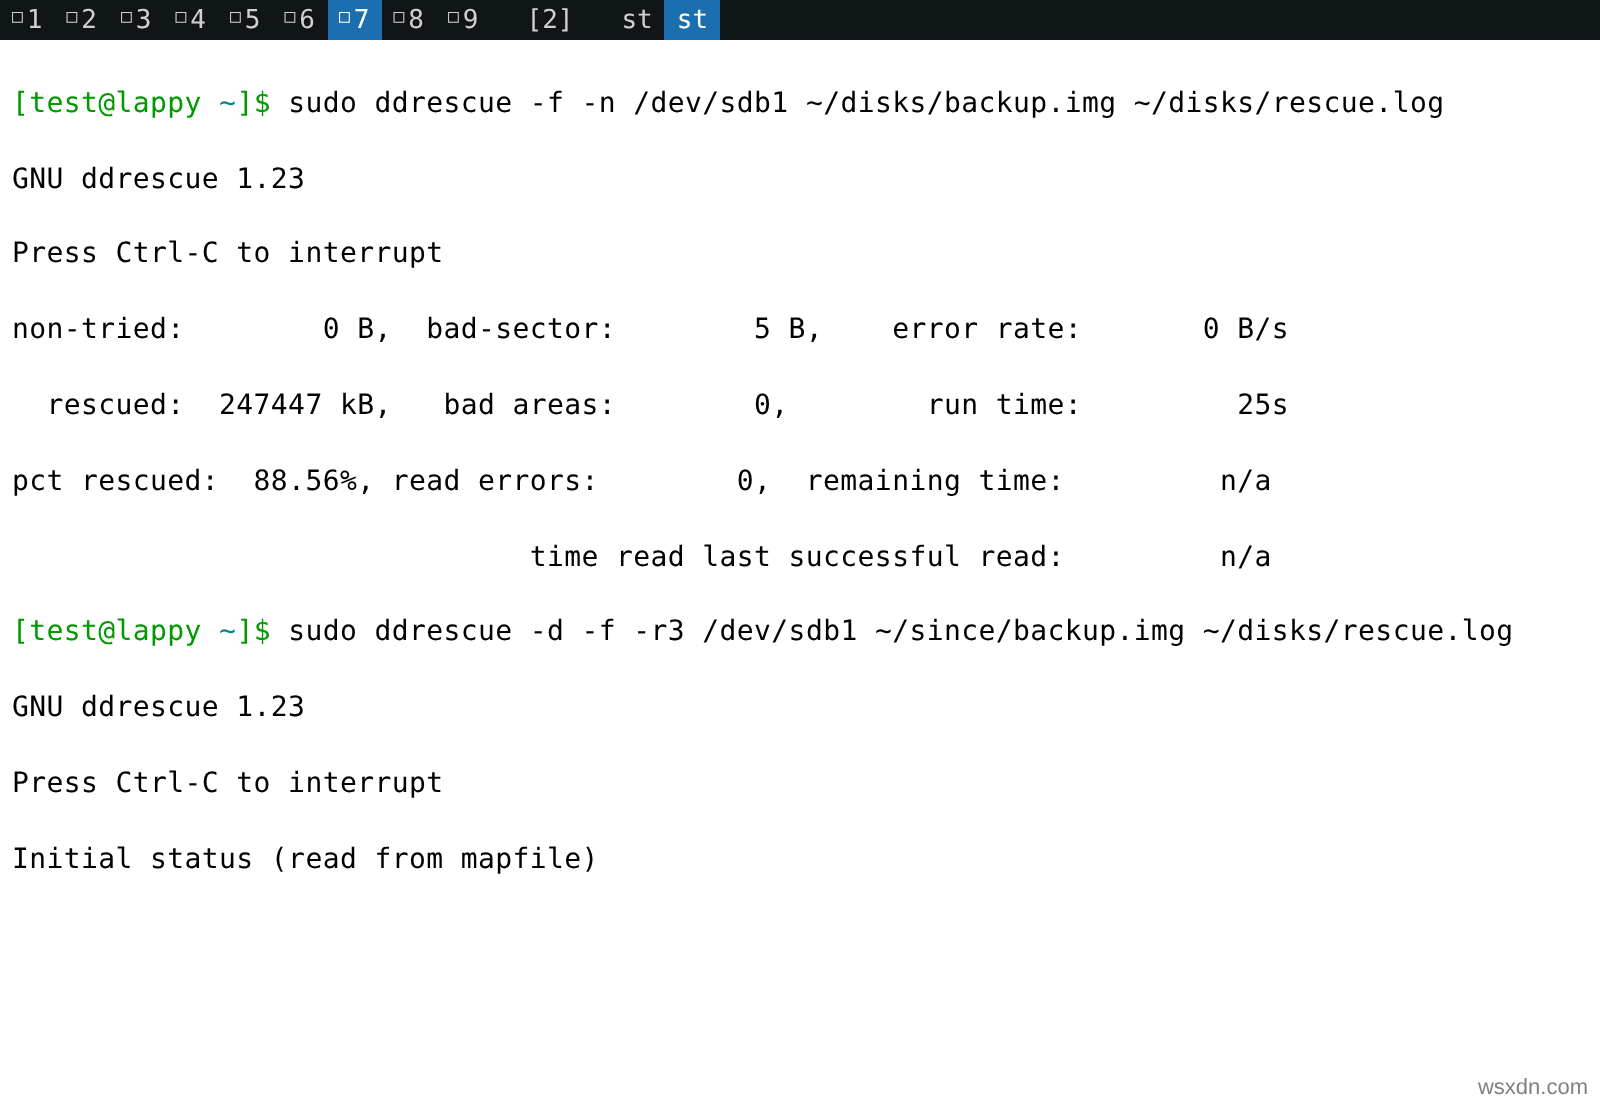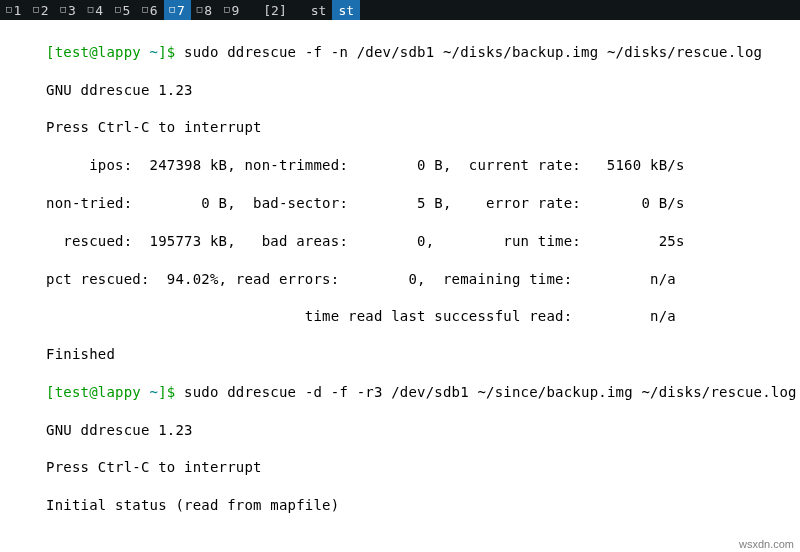--- a/index.html
+++ b/index.html
@@ -40,21 +40,21 @@
     }
     .terminal {
       padding: 4px 6px;
       background: #ffffff;
       white-space: pre;
       line-height: 1.35;
       letter-spacing: 0.2px;
     }
     .prompt-user { color: #009a00; }
     .prompt-path { color: #008888; }
-    .line { white-space: pre; margin-left: 40px; }
+    .line { white-space: pre; }
     .watermark {
       position: absolute;
       bottom: 2px;
       right: 6px;
       font-size: 11px;
       color: #808080;
       font-family: Arial, sans-serif;
       letter-spacing: 0;
     }
   </style>
@@ -75,26 +75,24 @@
   <span class="tab"><span>[2]</span></span>
   <span class="tab" style="width:6px"></span>
   <span class="tab"><span>st</span></span>
   <span class="tab active"><span>st</span></span>
 </div>
 
 <div class="terminal">
 <div class="line"><span class="prompt-user">[test@lappy </span><span class="prompt-path">~</span><span class="prompt-user">]$ </span><span>sudo ddrescue -f -n /dev/sdb1 ~/disks/backup.img ~/disks/rescue.log</span></div>
 <div class="line">GNU ddrescue 1.23</div>
 <div class="line">Press Ctrl-C to interrupt</div>
-<div class="line">     ipos:  247398 kB, non-trimmed:        0 B,  current rate:   5160 kB/s</div>
 <div class="line">non-tried:        0 B,  bad-sector:        5 B,    error rate:       0 B/s</div>
-<div class="line">  rescued:  195773 kB,   bad areas:        0,        run time:         25s</div>
-<div class="line">pct rescued:  94.02%, read errors:        0,  remaining time:         n/a</div>
+<div class="line">  rescued:  247447 kB,   bad areas:        0,        run time:         25s</div>
+<div class="line">pct rescued:  88.56%, read errors:        0,  remaining time:         n/a</div>
 <div class="line">                              time read last successful read:         n/a</div>
-<div class="line">Finished</div>
 <div class="line"><span class="prompt-user">[test@lappy </span><span class="prompt-path">~</span><span class="prompt-user">]$ </span><span>sudo ddrescue -d -f -r3 /dev/sdb1 ~/since/backup.img ~/disks/rescue.log</span></div>
 <div class="line">GNU ddrescue 1.23</div>
 <div class="line">Press Ctrl-C to interrupt</div>
 <div class="line">Initial status (read from mapfile)</div>
 
 <div class="line"></div>
 
 
 
 

